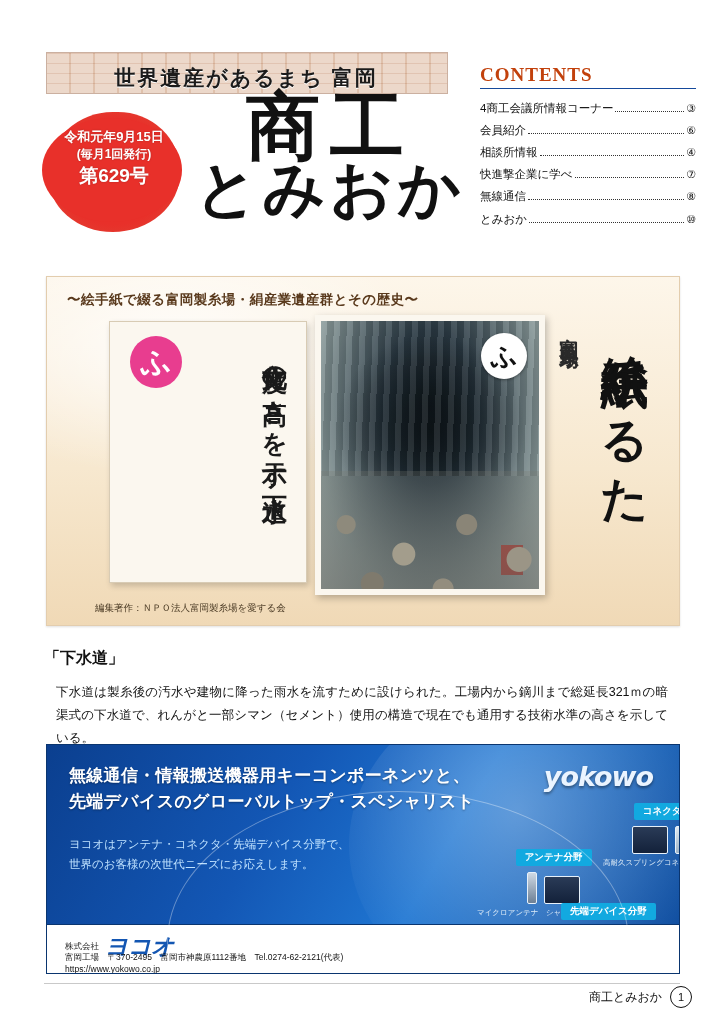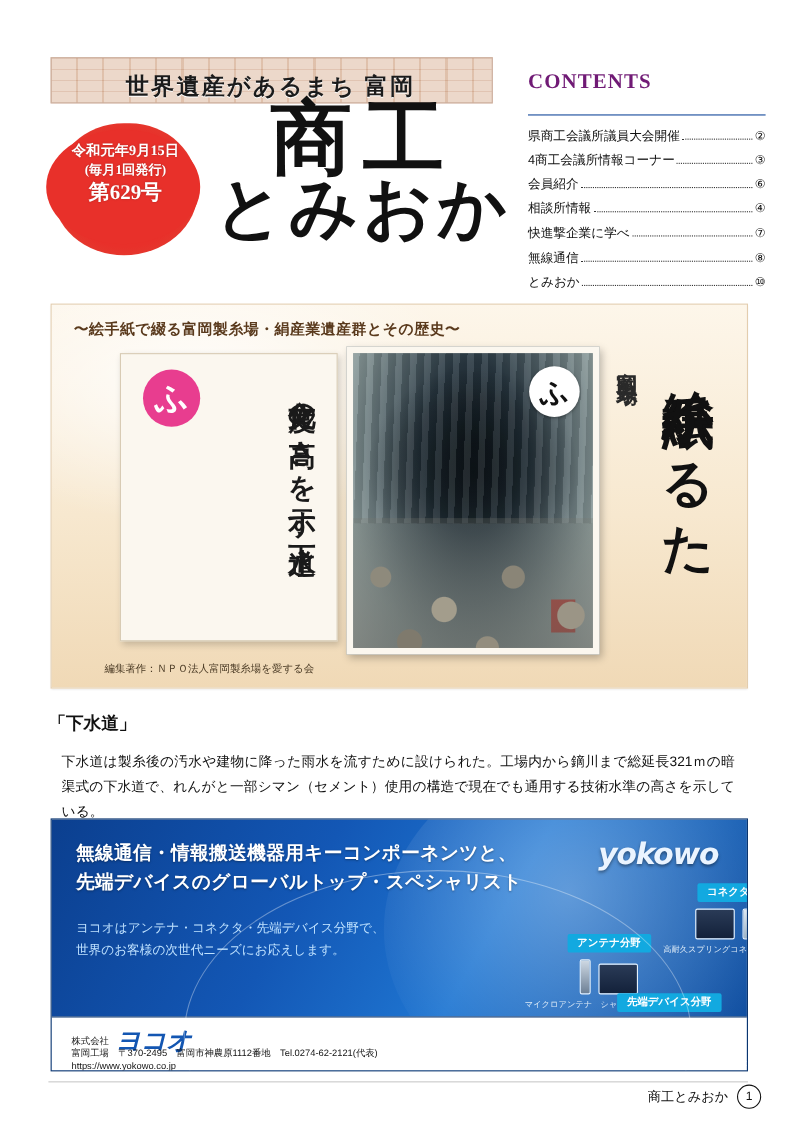--- a/index.html
+++ b/index.html
@@ -48,32 +48,31 @@
     border-radius:50% 48% 52% 50%/52% 50% 50% 48%;
   }
   .sunblob::before{
     content:"";position:absolute;left:-6px;top:6px;width:140px;height:104px;
     background:#e8302a;border-radius:50%;
   }
   .dateblock{
     position:absolute;left:48px;top:128px;width:132px;text-align:center;
     color:#fff;font-weight:bold;z-index:3;line-height:1.35;
     text-shadow:0 0 2px rgba(0,0,0,.25);
-    font-family:Liberation Serif, serif;
   }
   .dateblock .d1{font-size:13px;}
   .dateblock .d2{font-size:12px;}
   .dateblock .d3{font-size:19px;margin-top:1px;}
 
   
   .contents{position:absolute;left:480px;top:64px;width:216px;}
   .contents h2{
-    margin:0 0 8px 0;font-size:19px;letter-spacing:1px;color:#701a75;
+    margin:0 0 8px 0;font-size:19px;letter-spacing:1px;color:#c2410c;
     font-family:"Liberation Serif", serif;font-weight:bold;
-    border-bottom:1px solid #15499b;padding-bottom:18px;
+    border-bottom:1px solid #15499b;padding-bottom:2px;
   }
   .contents ul{list-style:none;margin:0;padding:0;}
   .contents li{
     font-size:11.5px;line-height:1.92;color:#111;
     display:flex;align-items:baseline;white-space:nowrap;
   }
   .contents li .txt{}
   .contents li .dots{
     flex:1;border-bottom:1px dotted #333;margin:0 2px 3px 2px;min-width:6px;
   }
@@ -259,25 +258,20 @@
     <div class="bigtitle">
       <div class="l1">商工</div>
       <div class="l2">とみおか</div>
     </div>
   </div>
 
   <div class="contents">
     <h2>CONTENTS</h2>
     <ul>
       <li>
-          <span class="txt">県商工会議所議員大会開催</span>
-          <span class="dots"></span>
-          <span class="num">②</span>
-        </li>
-      <li>
           <span class="txt">4商工会議所情報コーナー</span>
           <span class="dots"></span>
           <span class="num">③</span>
         </li>
       <li>
           <span class="txt">会員紹介</span>
           <span class="dots"></span>
           <span class="num">⑥</span>
         </li>
       <li>

